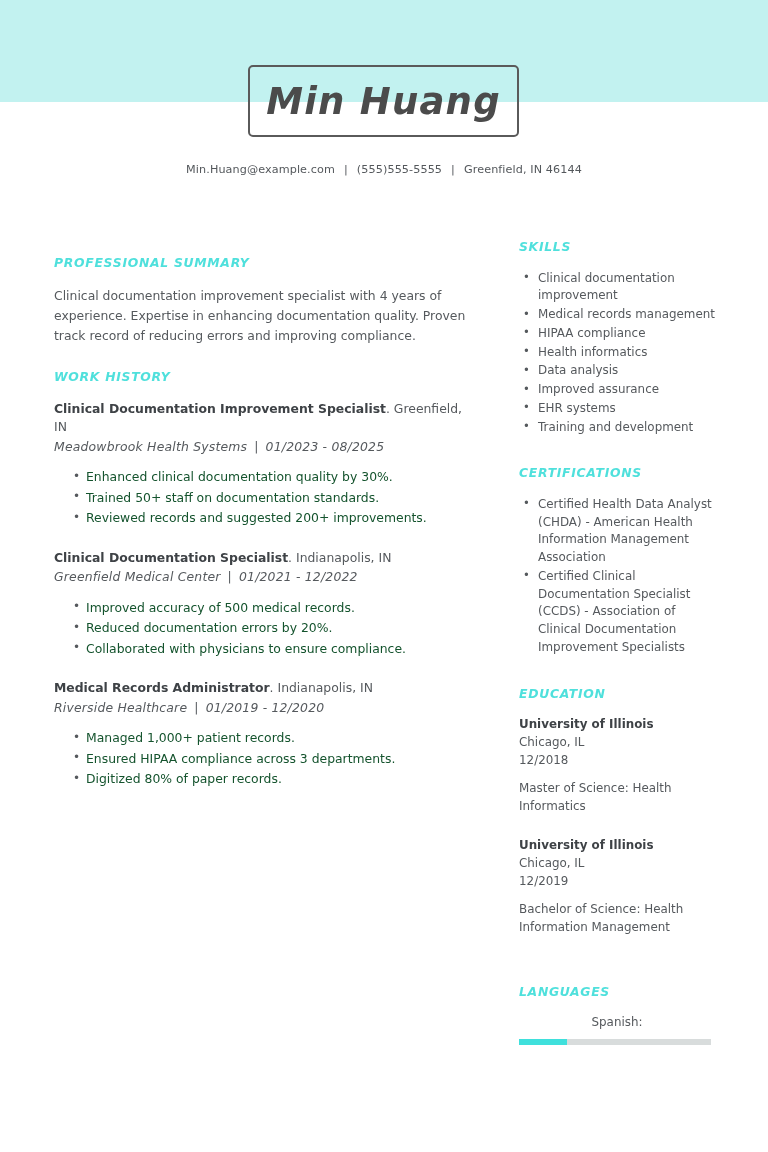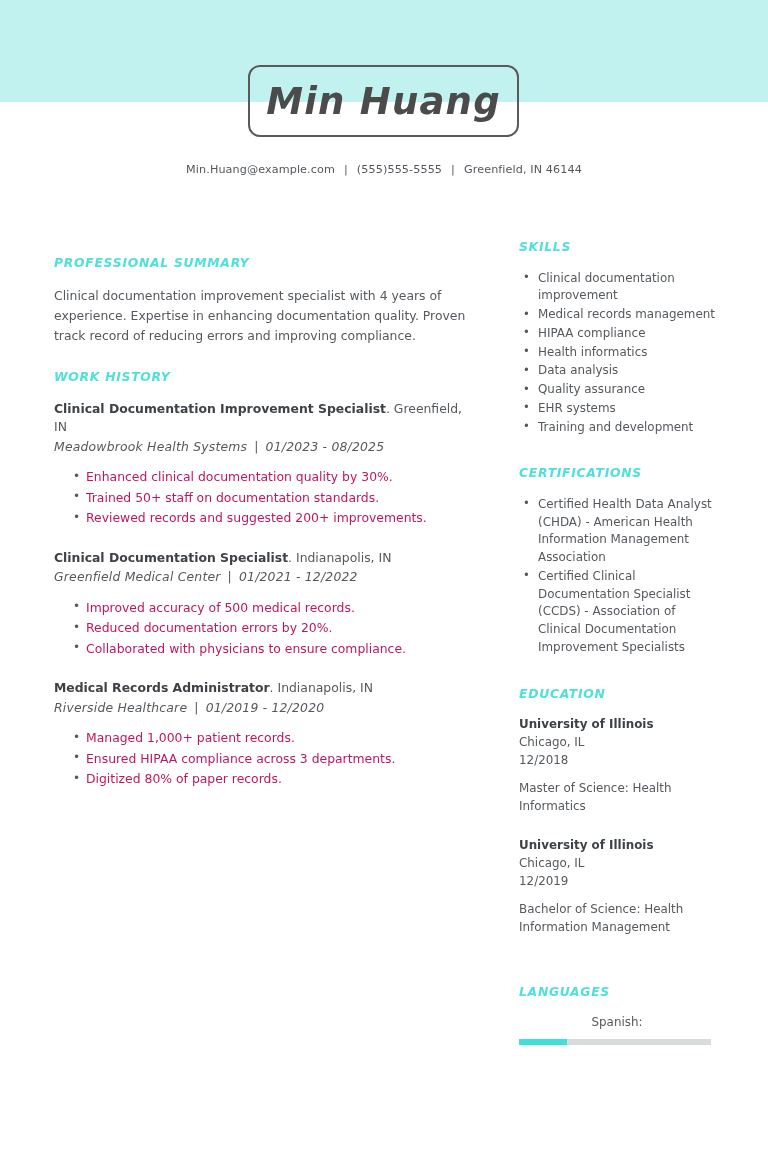--- a/index.html
+++ b/index.html
@@ -33,21 +33,21 @@
     background: #c2f2f0;
   }
 
   .name-box {
     position: absolute;
     left: 248px;
     top: 65px;
     width: 271px;
     height: 72px;
     border: 2px solid #5a5a5a;
-    border-radius: 12px;
+    border-radius: 5px;
     background: transparent;
     display: flex;
     align-items: center;
     justify-content: center;
   }
   .name-text {
     font-family: "DejaVu Sans", "Liberation Sans", sans-serif;
     font-style: italic;
     font-weight: 700;
     font-size: 37px;
@@ -138,21 +138,21 @@
   .job-sep { padding: 0 7px; }
 
   ul.bullets {
     margin: 11px 0 0 0;
     padding: 0 0 0 19px;
     list-style: none;
   }
   ul.bullets li {
     font-size: 12.4px;
     line-height: 1.58;
-    color: #be185d;
+    color: #14532d;
     position: relative;
     padding-left: 13px;
     margin-bottom: 1px;
   }
   ul.bullets li::before {
     content: "\2022";
     position: absolute;
     left: 0;
     top: -0.5px;
     color: #55595d;
@@ -303,21 +303,21 @@
     <div class="col-right">
 
       <div class="section">
         <h2 class="section-title">SKILLS</h2>
         <ul class="side-list">
           <li>Clinical documentation improvement</li>
           <li>Medical records management</li>
           <li>HIPAA compliance</li>
           <li>Health informatics</li>
           <li>Data analysis</li>
-          <li>Quality assurance</li>
+          <li>Improved assurance</li>
           <li>EHR systems</li>
           <li>Training and development</li>
         </ul>
       </div>
 
       <div class="section">
         <h2 class="section-title">CERTIFICATIONS</h2>
         <ul class="side-list">
           <li>Certified Health Data Analyst (CHDA) - American Health Information Management Association</li>
           <li>Certified Clinical Documentation Specialist (CCDS) - Association of Clinical Documentation Improvement Specialists</li>

